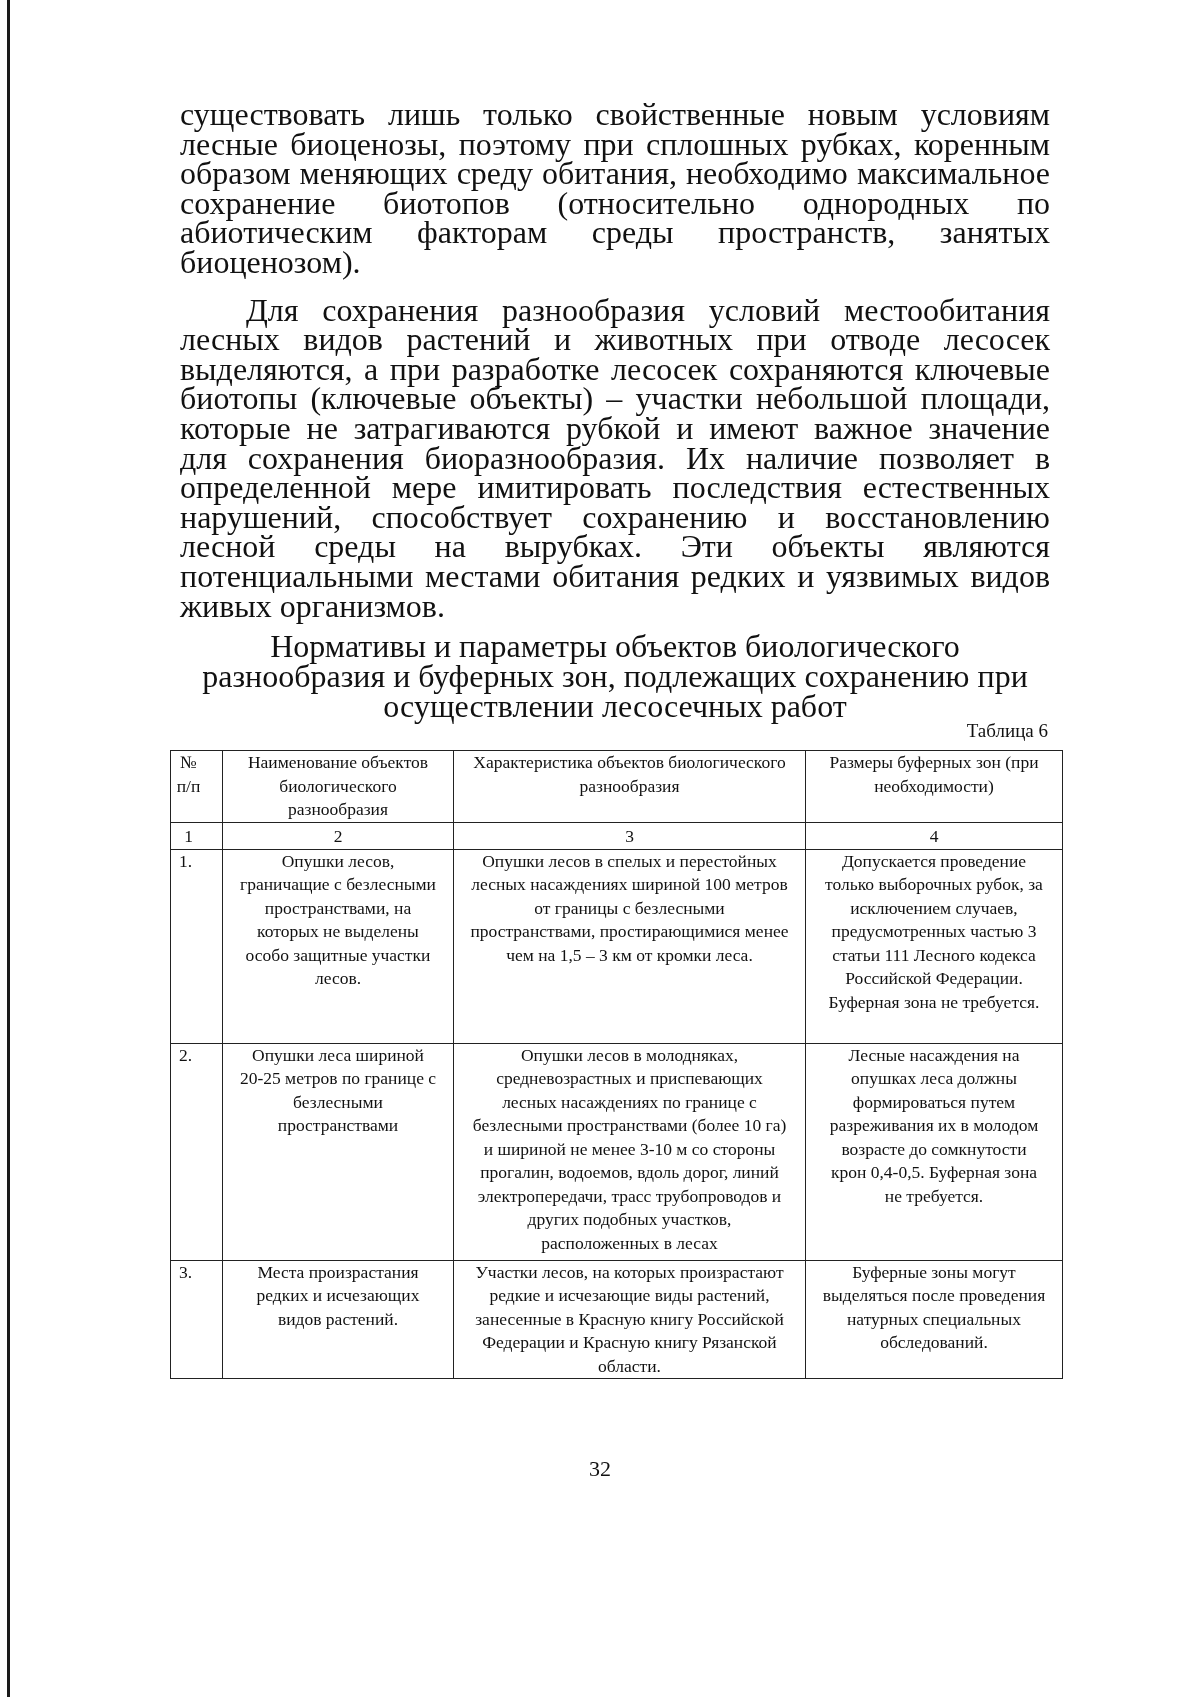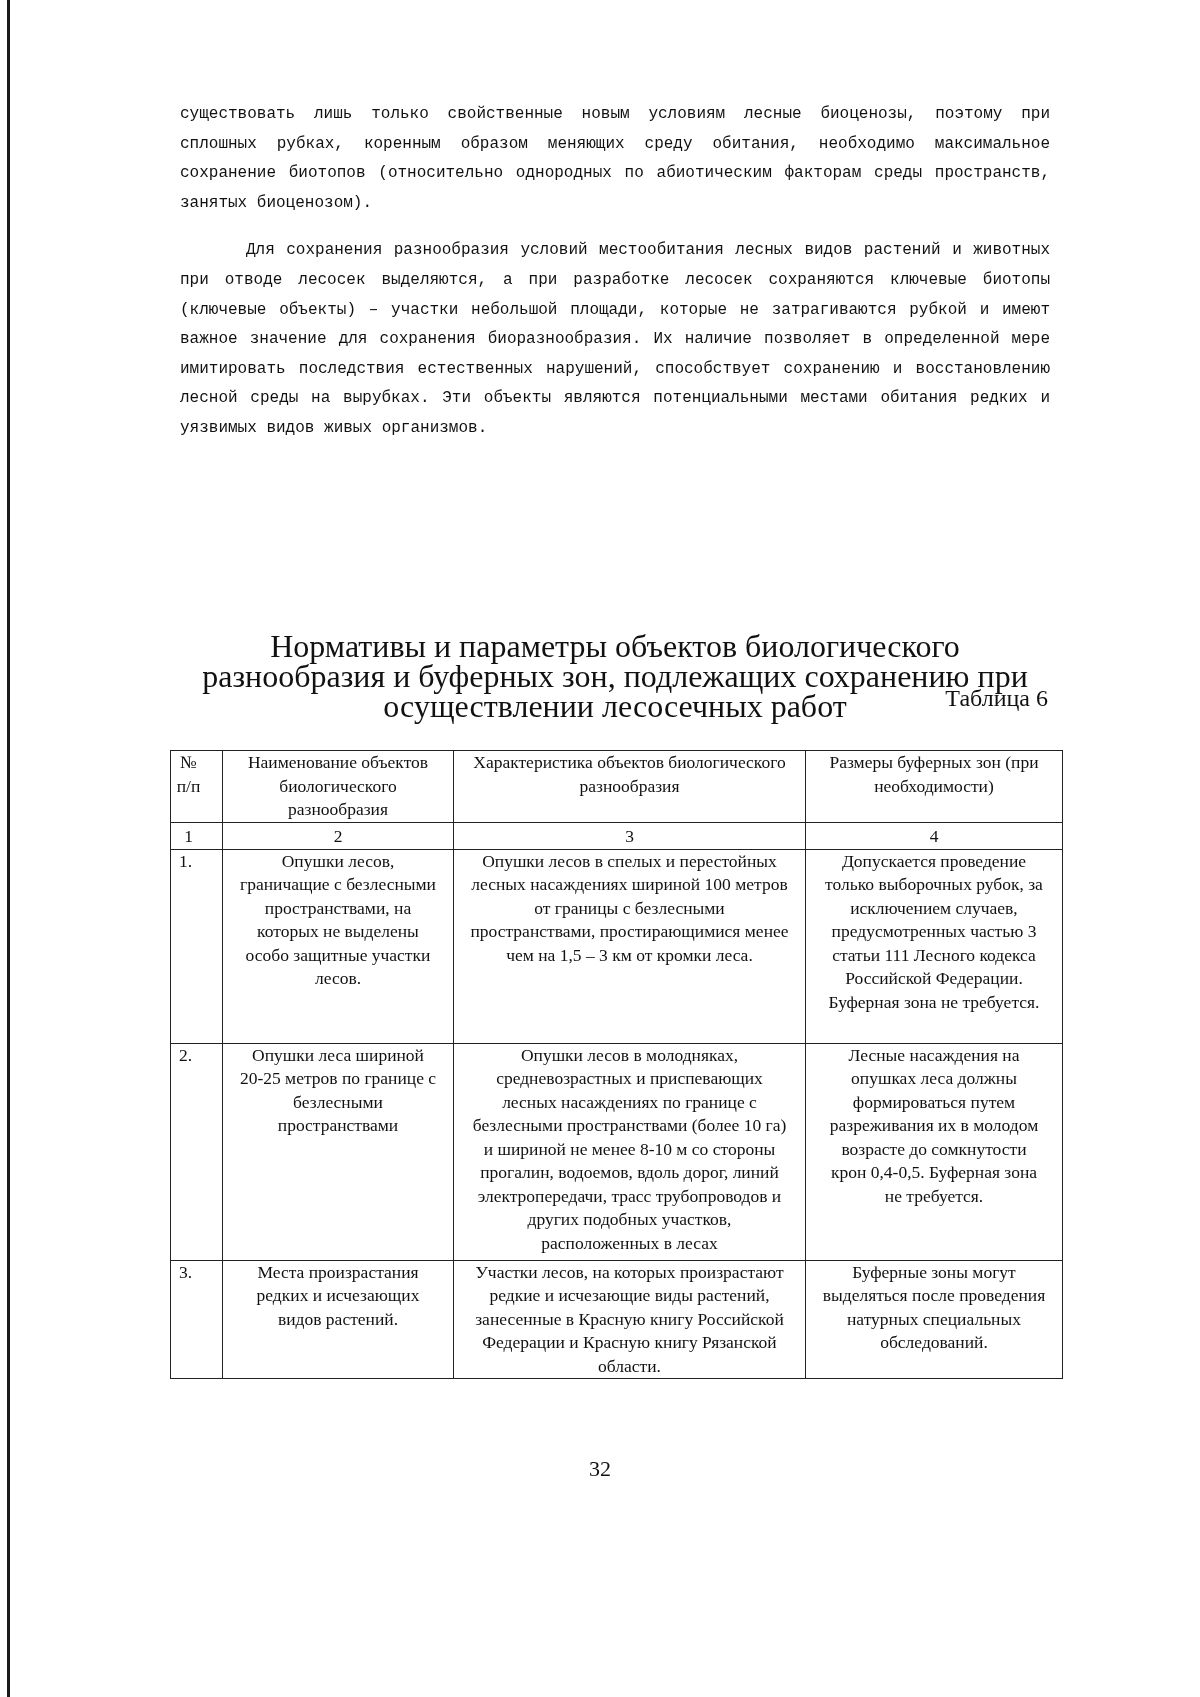--- a/index.html
+++ b/index.html
@@ -7,33 +7,32 @@
     width: 1200px; height: 1697px; position: relative; overflow: hidden;
     background: #ffffff; color: #111111;
     font-family: "Liberation Serif", "DejaVu Serif", serif;
   }
   .scan-edge {
     position: absolute; left: 7px; top: 0; width: 3px; height: 1697px;
     background: #1a1a1a;
   }
   .body-text {
     position: absolute; left: 180px; width: 870px; top: 100px;
-    font-size: 16px; line-height: 29.6px; text-align: justify;
+    font-size: 32px; line-height: 29.6px; text-align: justify;
     margin: 0;
-    font-family: Liberation Mono, monospace;
   }
   .body-text p { margin: 0; text-align: justify; text-align-last: left; }
   .body-text p.indent { text-indent: 66px; margin-top: 18px; }
   .table-title {
     position: absolute; left: 180px; width: 870px; top: 631px;
     font-size: 32px; line-height: 30px; text-align: center; margin: 0;
   }
   .table-label {
-    position: absolute; right: 152px; top: 687px;
-    font-size: 24px; line-height: 22px; text-align: left;
+    position: absolute; right: 152px; top: 720px;
+    font-size: 19px; line-height: 22px; text-align: left;
   }
   table.norms {
     position: absolute; left: 170px; top: 750px; width: 892px;
     border-collapse: collapse; table-layout: fixed;
     font-size: 17.5px; line-height: 23.5px;
   }
   table.norms td, table.norms th {
     border: 1.5px solid #222222; vertical-align: top; text-align: center;
     padding: 0 16px; font-weight: normal;
   }
@@ -86,21 +85,21 @@
     </tr>
     <tr class="r1">
       <td class="num">1.</td>
       <td>Опушки лесов, граничащие с безлесными пространствами, на которых не выделены особо защитные участки лесов.</td>
       <td>Опушки лесов в спелых и перестойных лесных насаждениях шириной 100 метров от границы с безлесными пространствами, простирающимися менее чем на 1,5 – 3 км от кромки леса.</td>
       <td>Допускается проведение только выборочных рубок, за исключением случаев, предусмотренных частью 3 статьи 111 Лесного кодекса Российской Федерации. Буферная зона не требуется.</td>
     </tr>
     <tr class="r2">
       <td class="num">2.</td>
       <td>Опушки леса шириной 20-25 метров по границе с безлесными пространствами</td>
-      <td>Опушки лесов в молодняках, средневозрастных и приспевающих лесных насаждениях по границе с безлесными пространствами (более 10 га) и шириной не менее 8-10 м со стороны прогалин, водоемов, вдоль дорог, линий электропередачи, трасс трубопроводов и других подобных участков, расположенных в лесах</td>
+      <td>Опушки лесов в молодняках, средневозрастных и приспевающих лесных насаждениях по границе с безлесными пространствами (более 10 га) и шириной не менее 3-10 м со стороны прогалин, водоемов, вдоль дорог, линий электропередачи, трасс трубопроводов и других подобных участков, расположенных в лесах</td>
       <td>Лесные насаждения на опушках леса должны формироваться путем разреживания их в молодом возрасте до сомкнутости крон 0,4-0,5. Буферная зона не требуется.</td>
     </tr>
     <tr class="r3">
       <td class="num">3.</td>
       <td>Места произрастания редких и исчезающих видов растений.</td>
       <td>Участки лесов, на которых произрастают редкие и исчезающие виды растений, занесенные в Красную книгу Российской Федерации и Красную книгу Рязанской области.</td>
       <td>Буферные зоны могут выделяться после проведения натурных специальных обследований.</td>
     </tr>
   </tbody>
 </table>

